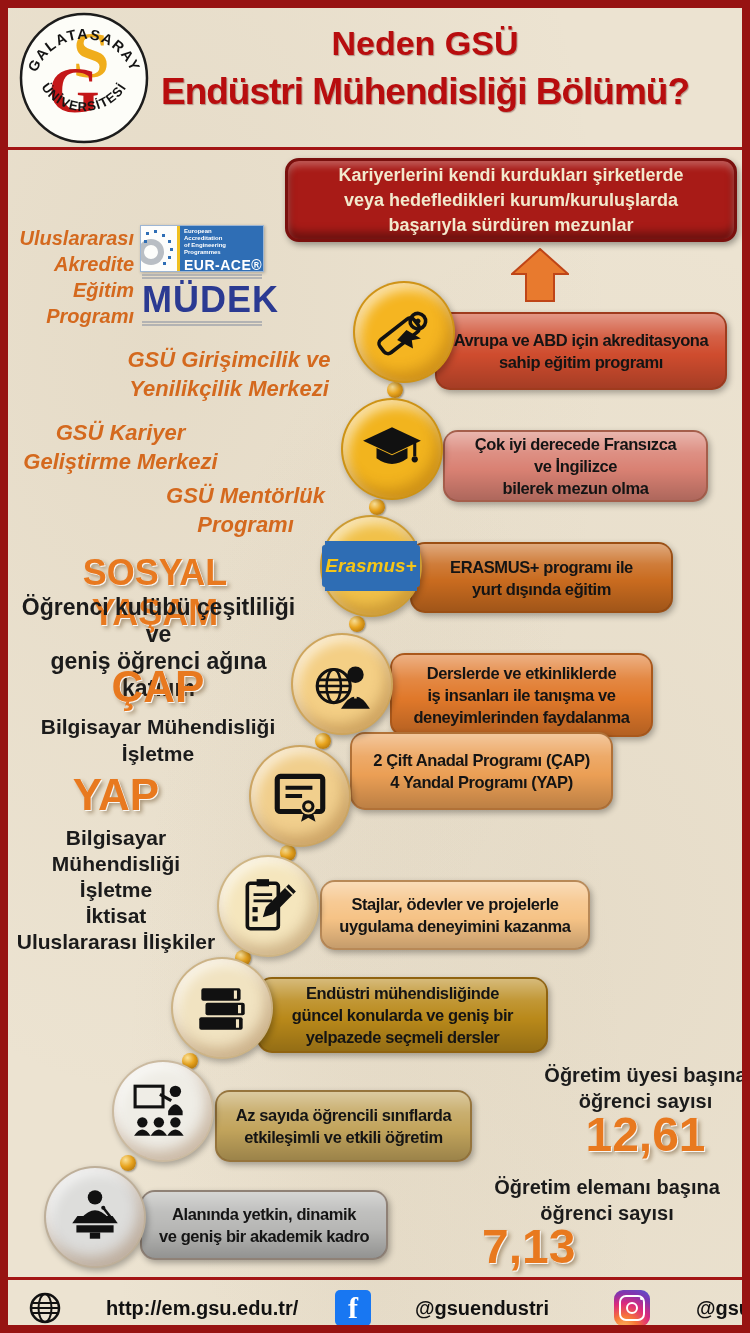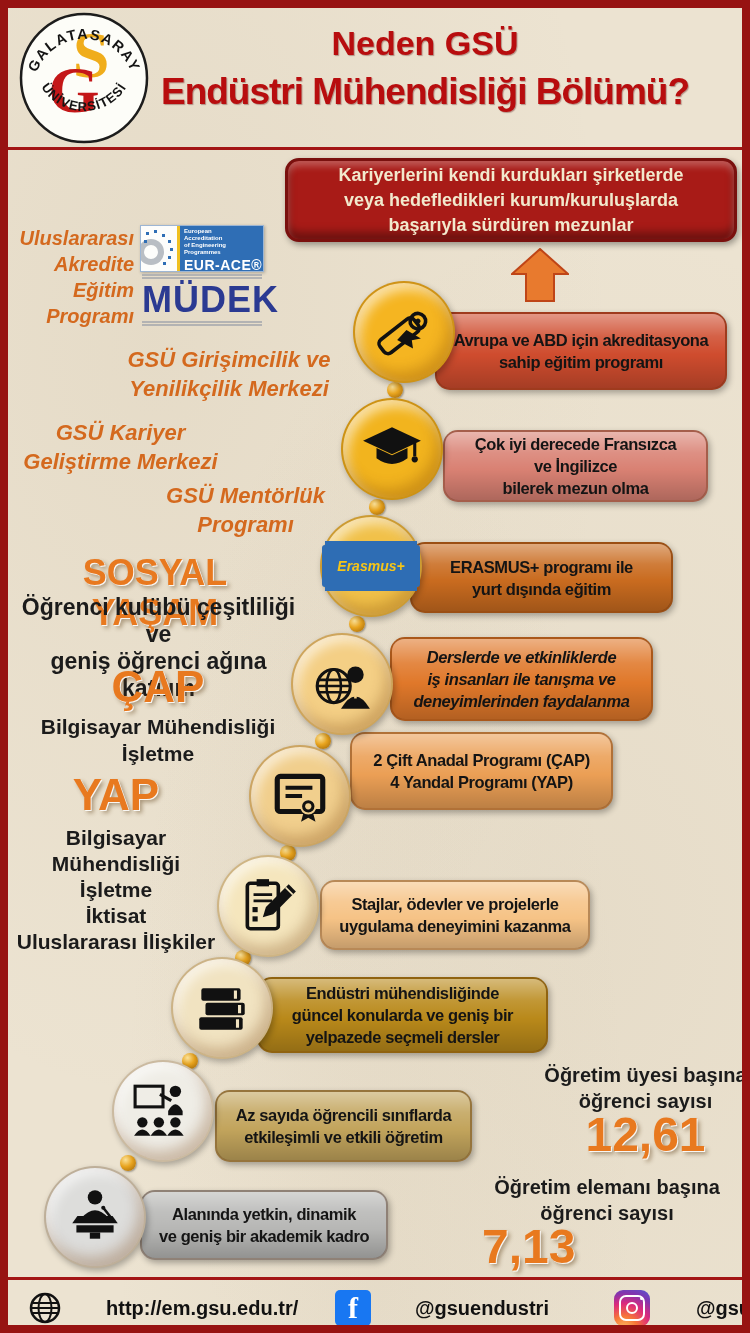--- a/index.html
+++ b/index.html
@@ -63,21 +63,21 @@
   .circle{
     position:absolute;z-index:3;width:102px;height:102px;border-radius:50%;
     display:flex;align-items:center;justify-content:center;
     border:2px solid rgba(120,70,0,.30);box-sizing:border-box;
     box-shadow:inset -5px -9px 14px rgba(110,55,0,.28), inset 5px 7px 12px rgba(255,255,255,.60), 2px 3px 6px rgba(0,0,0,.28);
   }
   .bead{position:absolute;z-index:1;width:16px;height:16px;border-radius:50%;
     background:radial-gradient(circle at 35% 30%, #fbe29a, #e8a41f 45%, #9c6206 100%);
     box-shadow:1px 1px 2px rgba(0,0,0,.35);}
   .erasmus-band{width:106px;height:42px;background:#2e6db4;border-radius:3px;
-    color:#f5c518;font-weight:800;font-style:italic;font-size:14px;
+    color:#f5c518;font-weight:800;font-style:italic;font-size:19px;
     display:flex;align-items:center;justify-content:center;
     box-shadow:0 -7px 0 -3px #2e6db4, 0 7px 0 -3px #2e6db4;}
 
   
   .up-arrow{position:absolute;left:503px;top:240px;z-index:2;}
 
   
   .stat-label{line-height:26px;font-size:20px;}
   .stat-value{font-size:48px;line-height:50px;}
 
@@ -247,21 +247,21 @@
   </div>
 
   <div class="benefit-box" style="left: 402px; top: 534px; width: 263px; height: 71px; background: rgb(201, 107, 31);">
     <div>ERASMUS+ programı ile</div>
     <div>yurt dışında eğitim</div>
   </div>
   <div class="circle" style="left: 312px; top: 507px; background: rgb(241, 193, 73);">
     <div class="erasmus-band">Erasmus+</div>
   </div>
 
-  <div class="benefit-box" style="left: 382px; top: 629px; width: 263px; height: 84px; background: rgb(224, 120, 42); font-style: italic;">
+  <div class="benefit-box" style="left: 382px; top: 645px; width: 263px; height: 84px; background: rgb(224, 120, 42);">
     <div>Derslerde ve etkinliklerde</div>
     <div>iş insanları ile tanışma ve</div>
     <div>deneyimlerinden faydalanma</div>
   </div>
   <div class="circle" style="left: 283px; top: 625px; background: rgb(244, 207, 133);">
     <svg width="62" height="62" viewBox="0 0 60 60">
       <circle cx="22" cy="32" r="16" fill="none" stroke="#111" stroke-width="3"></circle>
       <ellipse cx="22" cy="32" rx="7" ry="16" fill="none" stroke="#111" stroke-width="2.5"></ellipse>
       <path d="M7 26 h30 M6 32 h32 M7 38 h30" stroke="#111" stroke-width="2.5" fill="none"></path>
       <circle cx="43" cy="21" r="8" fill="#111"></circle>

